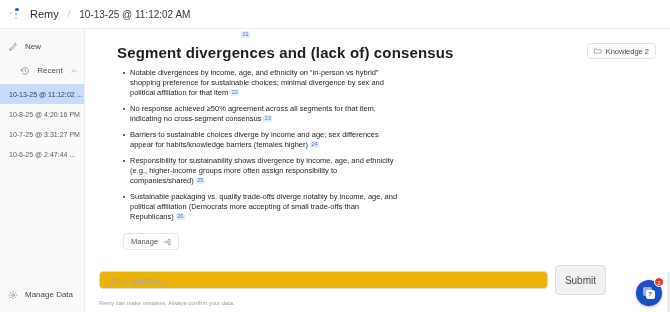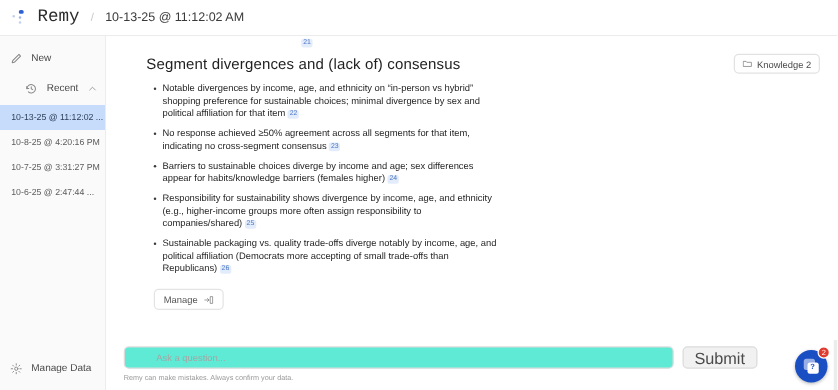--- a/index.html
+++ b/index.html
@@ -20,21 +20,21 @@
     border-bottom: 1px solid #ececec;
   }
   .brand-mark { position: relative; width: 14px; height: 13px; margin-right: 6px; flex: 0 0 14px; }
   .brand-mark i {
     position: absolute; display: block; border-radius: 50%; background: #2f5fd4;
   }
   .brand-mark i.d1 { width: 3.5px; height: 3.5px; left: 5px;  top: 0px; }
   .brand-mark i.d2 { width: 2.6px; height: 2.6px; left: 4.6px; top: 5.2px; background: #9fb6e8; }
   .brand-mark i.d3 { width: 2.2px; height: 2.2px; left: 0px;  top: 4.4px; background: #c3d0ec; }
   .brand-mark i.d4 { width: 2.2px; height: 2.2px; left: 5.2px; top: 9.6px; background: #c3d0ec; }
-  .brand-name { font-size: 14px; color: #2b2b2b; font-weight: 400; font-family: Liberation Mono, monospace; }
+  .brand-name { font-size: 11px; color: #2b2b2b; font-weight: 400; }
   .topbar-sep { font-size: 9px; color: #c9c9c9; margin: 0 9px; }
   .topbar-title { font-size: 10px; color: #3a3a3a; }
 
   
   .body { flex: 1 1 auto; display: flex; min-height: 0; }
 
   
   .sidebar {
     width: 85px; flex: 0 0 85px;
     background: #fafafa;
@@ -87,21 +87,21 @@
     vertical-align: 1px; margin-left: 2px;
     cursor: pointer;
   }
   .cite-top { position: absolute; left: 140px; top: 2px; }
 
   .answer-head {
     display: flex; align-items: flex-start; justify-content: space-between;
     padding: 0 0 0 0; gap: 10px;
   }
   .answer-title {
-    font-size: 12px; color: #1f1f1f; font-weight: 400;
+    font-size: 15px; color: #1f1f1f; font-weight: 700;
     padding-left: 18px; padding-top: 1px; letter-spacing: .01em;
   }
   .knowledge-btn {
     display: inline-flex; align-items: center; gap: 4px;
     border: 1px solid #e2e2e2; border-radius: 4px;
     background: #fff; padding: 2.5px 6px;
     font-size: 7.5px; color: #4a4a4a; white-space: nowrap;
     cursor: pointer; 
   }
   .knowledge-btn svg { width: 8px; height: 8px; display: block; color: #7b7b7b; }
@@ -126,31 +126,31 @@
     font-size: 7.5px; color: #555; cursor: pointer;
   }
   .sources-btn svg { width: 8px; height: 8px; display: block; color: #7b7b7b; }
 
   
   .composer-wrap { padding: 0 14px 6px 14px; }
   .composer { display: flex; align-items: center; gap: 7px; padding-top: 4px; }
   .ask-input {
     flex: 1 1 auto; height: 18px;
     border: 1px solid #dcdcdc; border-radius: 4px;
-    background: #5eead4; padding: 0 25px;
+    background: #eab308; padding: 0 10px;
     font-family: "Liberation Sans", sans-serif;
     font-size: 7.5px; color: #333; outline: none;
   }
   .ask-input::placeholder { color: #a6a6a6; }
   .submit-btn {
-    flex: 0 0 auto; height: 18px;
+    flex: 0 0 auto; height: 30px;
     border: 1px solid #dcdcdc; border-radius: 4px;
     background: #f1f1f1; color: #4a4a4a;
     font-family: "Liberation Sans", sans-serif;
-    font-size: 13px; padding: 0 9px; cursor: pointer;
+    font-size: 10px; padding: 0 9px; cursor: pointer;
     margin-right: 50px;
   }
   .disclaimer { font-size: 5.8px; color: #9b9b9b; margin-top: 5px; }
 
   
   .chat-fab {
     position: absolute; right: 8px; bottom: 6px;
     width: 26px; height: 26px; border-radius: 50%;
     background: #1a4fc4; cursor: pointer;
     display: flex; align-items: center; justify-content: center;

